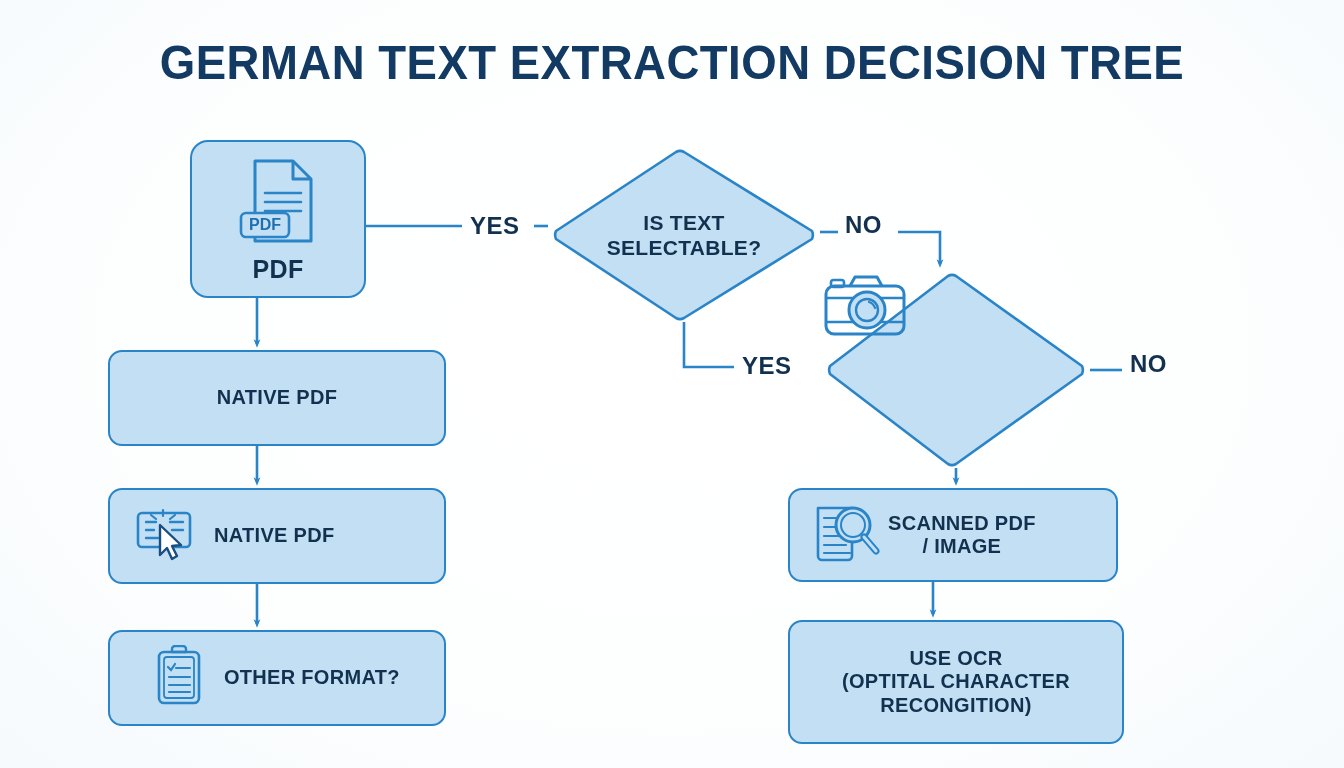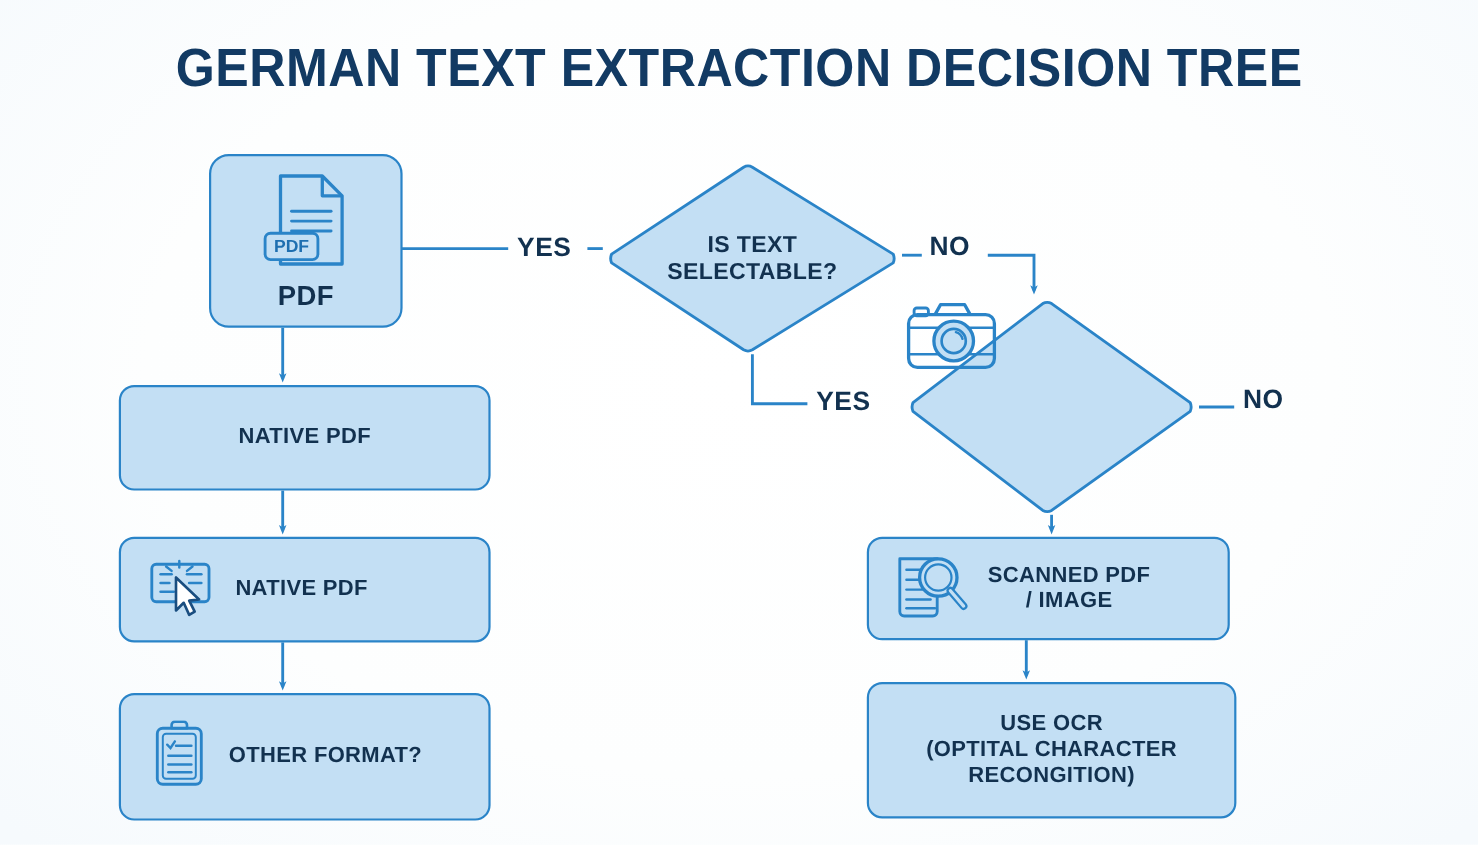--- a/index.html
+++ b/index.html
@@ -77,32 +77,32 @@
 
   #node-native-pdf-2 {
     left: 88px; top: 488px; width: 338px; height: 96px;
     justify-content: flex-start;
     padding-left: 24px;
     gap: 18px;
   }
   #node-native-pdf-2 .label { font-size: 20px; }
 
   #node-other-format {
-    left: 88px; top: 630px; width: 338px; height: 116px;
+    left: 88px; top: 630px; width: 338px; height: 96px;
     justify-content: flex-start;
-    padding-left: 28px;
+    padding-left: 44px;
     gap: 20px;
   }
   #node-other-format .label { font-size: 20px; }
 
   #node-scanned {
     left: 768px; top: 488px; width: 330px; height: 94px;
     justify-content: flex-start;
     padding-left: 22px;
-    gap: 14px;
+    gap: 4px;
   }
   #node-scanned .label { font-size: 20px; text-align: center; }
 
   #node-use-ocr {
     left: 768px; top: 620px; width: 336px; height: 124px;
   }
   #node-use-ocr .label { font-size: 20px; }
 
   
   .diamond-wrap {

